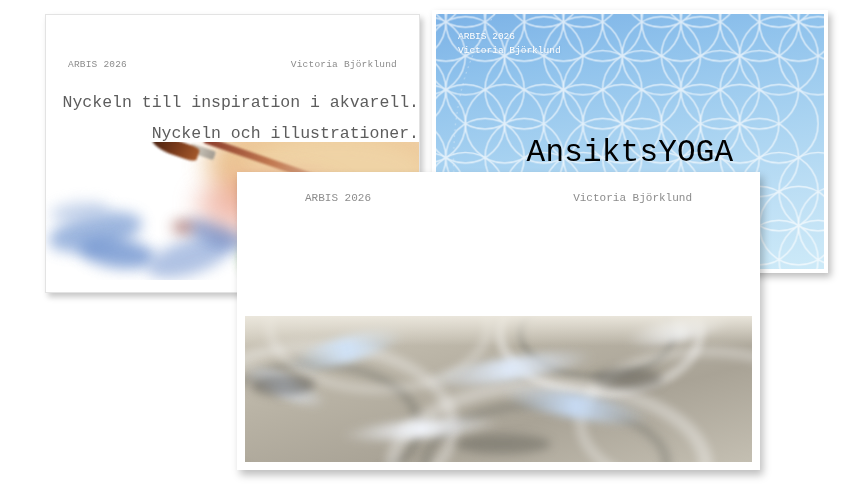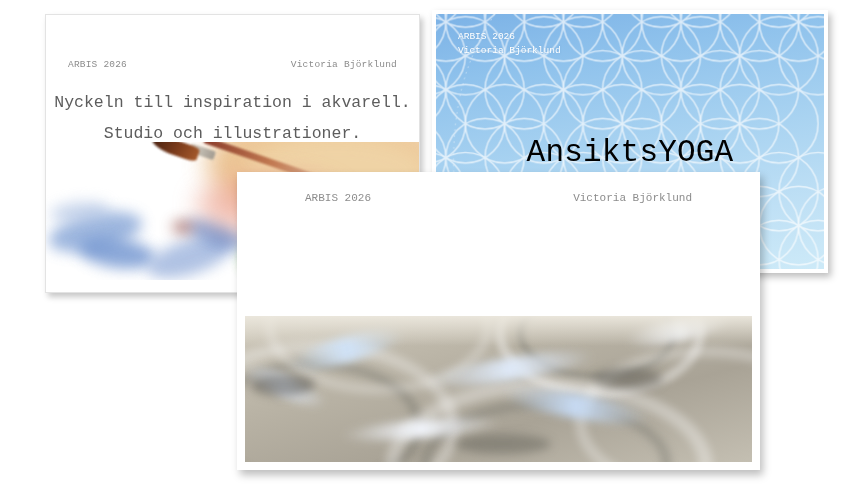--- a/index.html
+++ b/index.html
@@ -28,21 +28,21 @@
     box-shadow:3px 4px 6px rgba(0,0,0,.22);
   }
   #slide1 .hdr{
     position:absolute;top:42px;left:0;right:0;height:14px;
     padding:0 22px;
     display:flex;justify-content:space-between;align-items:center;
     font-size:9.5px;color:#8c8c8c;letter-spacing:.2px;
   }
   #slide1 .title{
     position:absolute;top:72px;left:0;right:0;
-    text-align:center;color:#5d5d5d;
+    text-align:right;color:#5d5d5d;
     font-size:16.5px;line-height:31px;font-weight:400;
   }
   
   #s1-photo{
     position:absolute;left:0;right:0;bottom:12px;height:138px;
     background:#ffffff;overflow:hidden;
   }
   #s1-photo .wc{position:absolute;border-radius:50%;filter:blur(7px);}
   .wm1{position:absolute;left:54%;bottom:10px;font-size:5.5px;color:#9a9a9a;
        letter-spacing:.3px;filter:blur(.3px);}
@@ -104,21 +104,21 @@
   <div class="slide nosel" id="slide1">
     <div class="slide-inner">
 
       <div class="hdr">
         <span>ARBIS 2026</span>
         <span>Victoria Björklund</span>
       </div>
 
       <div class="title">
         <div>Nyckeln till inspiration i akvarell.</div>
-        <div>Studio och illustrationer.</div>
+        <div>Nyckeln och illustrationer.</div>
       </div>
 
       <div id="s1-photo">
 
         <div class="wc" style="left:2px;top:72px;width:95px;height:36px;background:#7e9fd4;opacity:.75;transform:rotate(-12deg);"></div>
         <div class="wc" style="left:32px;top:96px;width:78px;height:30px;background:#6f93cf;opacity:.8;transform:rotate(8deg);"></div>
         <div class="wc" style="left:100px;top:98px;width:88px;height:34px;background:#8fa9d8;opacity:.7;transform:rotate(-18deg);"></div>
         <div class="wc" style="left:140px;top:80px;width:60px;height:24px;background:#5d7fc2;opacity:.65;transform:rotate(20deg);"></div>
         <div class="wc" style="left:4px;top:60px;width:60px;height:20px;background:#a8bde0;opacity:.6;transform:rotate(-5deg);"></div>
 

